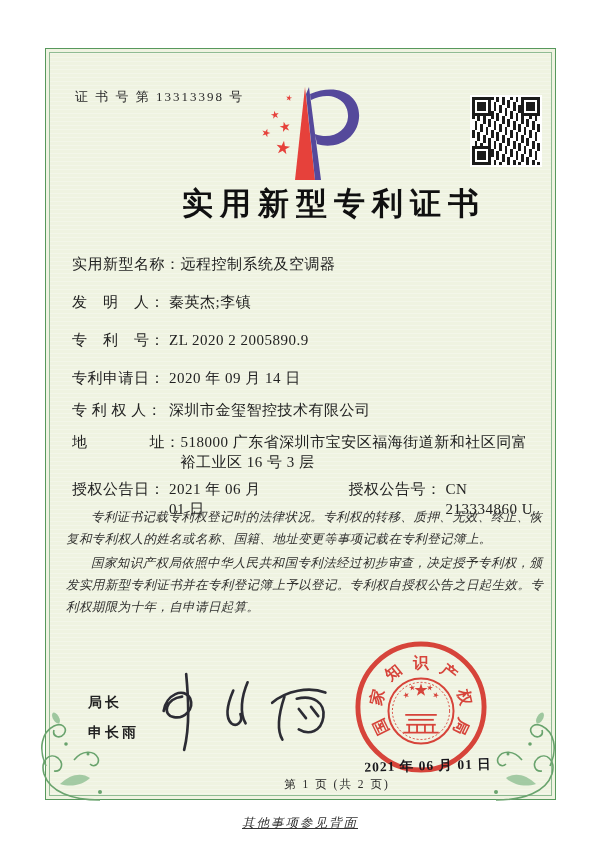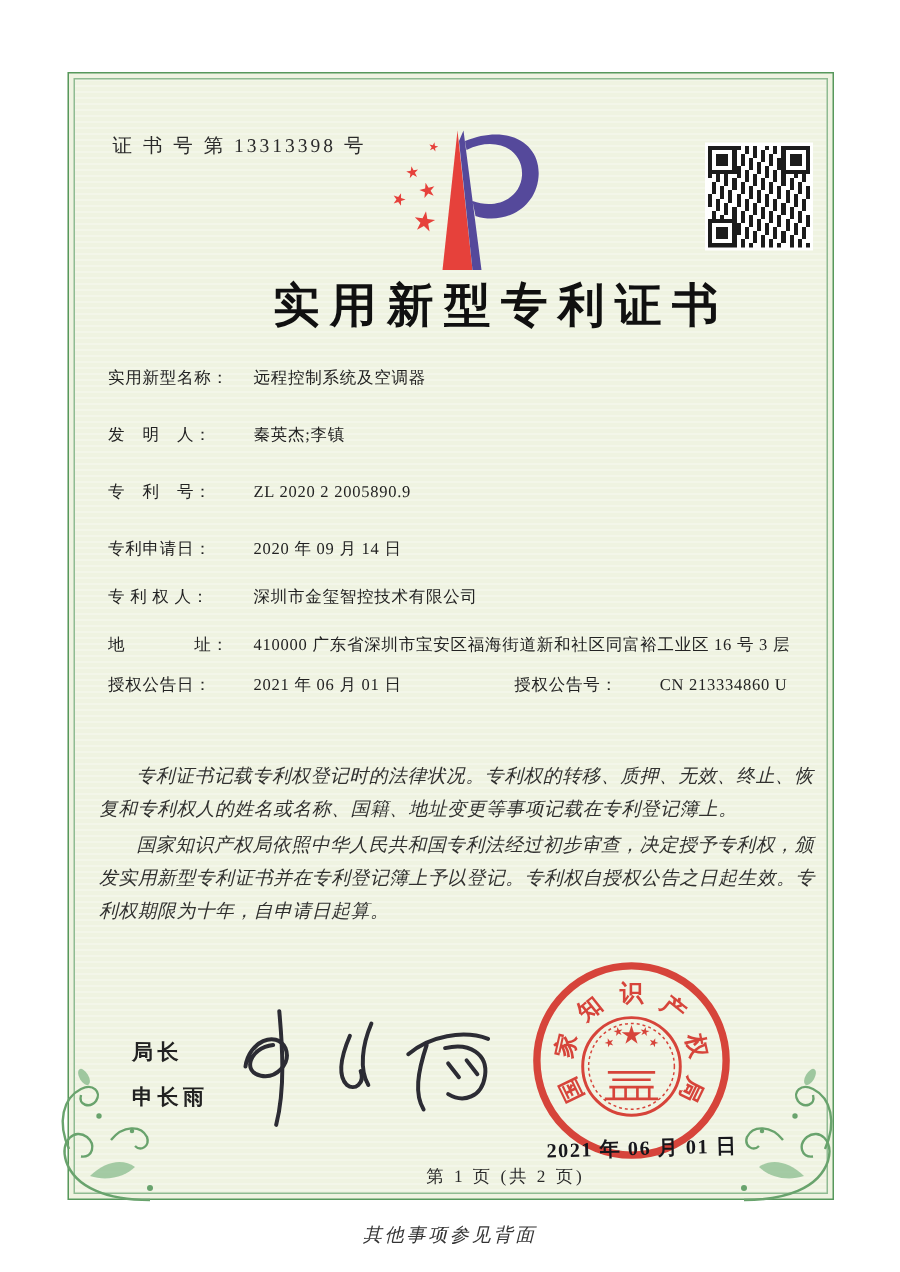--- a/index.html
+++ b/index.html
@@ -16,21 +16,21 @@
 
   .cert-no{position:absolute;left:75px;top:88px;font-size:13px;letter-spacing:2px;color:#2a2a2a;}
 
   .logo{position:absolute;left:243px;top:84px;width:128px;height:102px;}
   .qr{position:absolute;left:470px;top:95px;width:72px;height:72px;background:#fff;padding:2px;box-sizing:border-box;}
   .qr svg{width:100%;height:100%;display:block;}
 
   .title{position:absolute;left:45px;top:183px;width:578px;text-align:center;
     font-size:31px;font-weight:bold;letter-spacing:7px;color:#101010;}
 
-  .fields{position:absolute;left:72px;top:242px;width:462px;font-size:11px;line-height:20px;color:#222;}
+  .fields{position:absolute;left:72px;top:254px;width:462px;font-size:15px;line-height:20px;color:#222;}
   .field-row{display:flex;margin-bottom:18px;}
   .field-row.tight{margin-bottom:12px;}
   .field-row.addr{margin-bottom:7px;}
   .f-label{flex:0 0 auto;min-width:97px;white-space:pre;letter-spacing:.5px;}
   .f-value{flex:1 1 auto;letter-spacing:.5px;max-width:368px;}
   .grant-row{display:flex;gap:0;}
   .grant-row .grp{display:flex;}
   .grant-row .grp.second{margin-left:75px;}
 
   .paras{position:absolute;left:66px;top:506px;width:478px;font-size:12.5px;line-height:22px;
@@ -42,21 +42,21 @@
   .sig{position:absolute;left:135px;top:668px;width:215px;height:88px;}
 
   .seal{position:absolute;left:352px;top:638px;width:138px;height:138px;opacity:.93;}
   .seal svg{width:100%;height:100%;}
   .seal-date{position:absolute;left:350px;top:757px;width:156px;text-align:center;
     font-size:13.5px;font-weight:bold;color:#17171c;letter-spacing:1px;transform:rotate(-1.5deg);}
 
   .page-num{position:absolute;left:45px;top:777px;width:584px;text-align:center;
     font-size:11.5px;color:#2a2a2a;letter-spacing:2px;}
   .footer-note{position:absolute;left:0;top:815px;width:600px;text-align:center;
-    font-size:12.5px;color:#333;font-style:italic;letter-spacing:2px;}
+    font-size:12.5px;color:#333;font-style:italic;letter-spacing:2px;text-decoration:underline;}
 
   .flourish{position:absolute;width:100px;height:108px;}
   .flourish.bl{left:30px;top:696px;}
   .flourish.br{left:466px;top:696px;transform:scaleX(-1);}
   .flourish svg{width:100%;height:100%;}
 </style>
 </head>
 <body>
 
 <svg width="0" height="0" style="position:absolute" aria-hidden="true">
@@ -415,21 +415,21 @@
     <div class="field-row tight">
       <span class="f-label">专利申请日：</span>
       <span class="f-value">2020 年 09 月 14 日</span>
     </div>
     <div class="field-row tight">
       <span class="f-label">专 利 权 人：</span>
       <span class="f-value">深圳市金玺智控技术有限公司</span>
     </div>
     <div class="field-row addr">
       <span class="f-label">地　　　　址：</span>
-      <span class="f-value">410000 广东省深圳市宝安区福海街道新和社区同富裕工业区 16 号 3 层</span>
+      <span class="f-value">518000 广东省深圳市宝安区福海街道新和社区同富裕工业区 16 号 3 层</span>
     </div>
     <div class="grant-row">
       <span class="grp">
         <span class="f-label">授权公告日：</span>
         <span class="f-value">2021 年 06 月 01 日</span>
       </span>
       <span class="grp second">
         <span class="f-label">授权公告号：</span>
         <span class="f-value">CN 213334860 U</span>
       </span>

